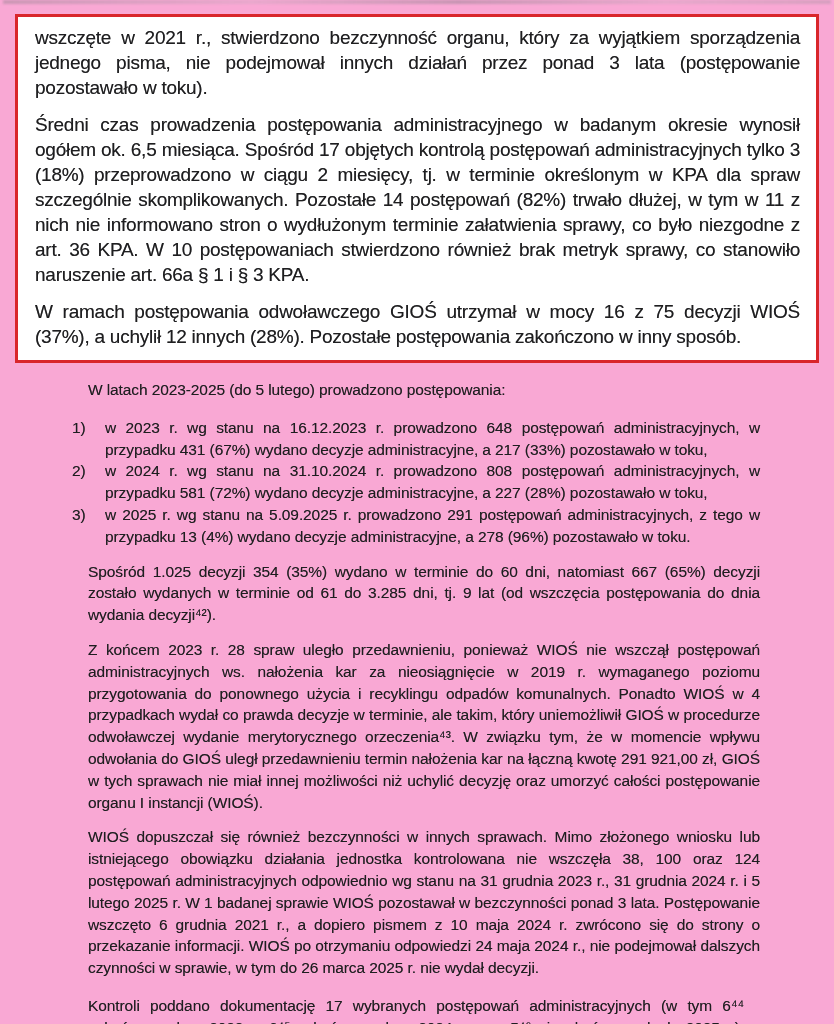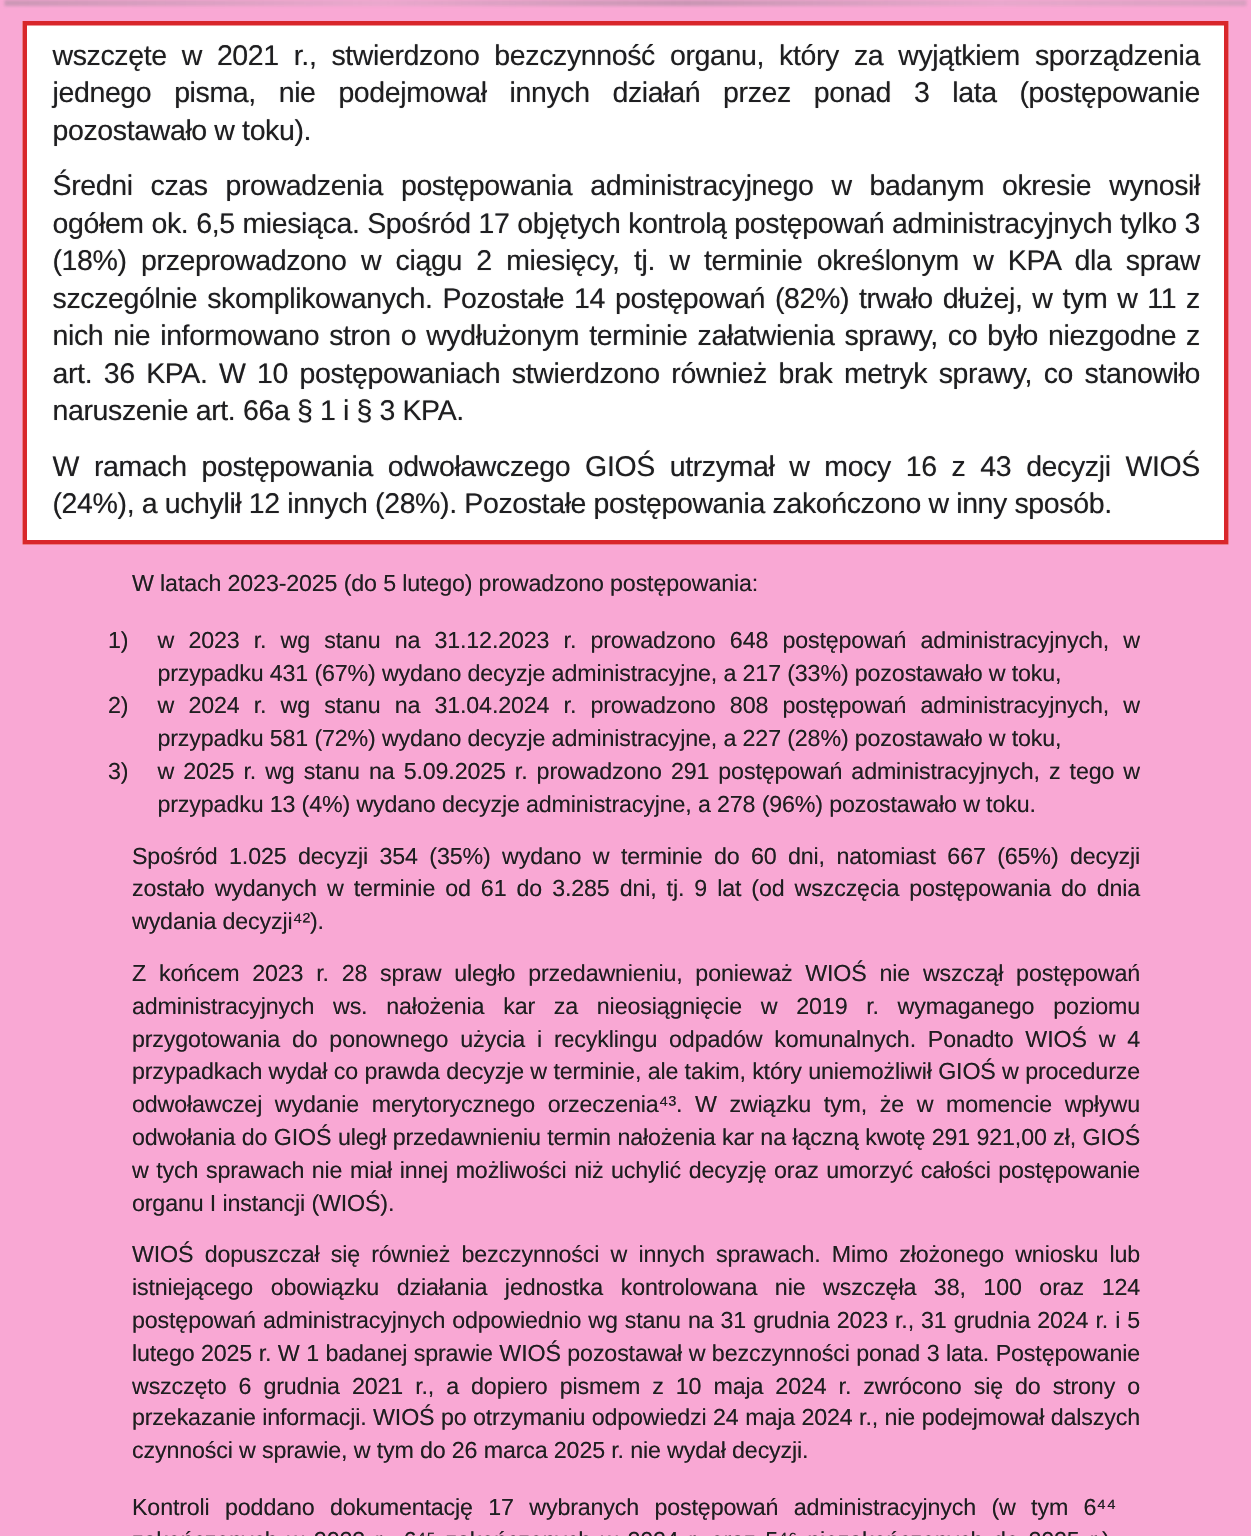--- a/index.html
+++ b/index.html
@@ -60,35 +60,35 @@
 </head>
 <body>
 
 <div class="page" style="color: rgb(30, 30, 32);">
 
   <div class="scan-smudge"></div>
 
   <div class="excerpt-box" id="excerpt-box" style="border-color: rgb(217, 38, 43);">
     <p>wszczęte w 2021 r., stwierdzono bezczynność organu, który za wyjątkiem sporządzenia jednego pisma, nie podejmował innych działań przez ponad 3 lata (postępowanie pozostawało w toku).</p>
     <p>Średni czas prowadzenia postępowania administracyjnego w badanym okresie wynosił ogółem ok. 6,5 miesiąca. Spośród 17 objętych kontrolą postępowań administracyjnych tylko 3 (18%) przeprowadzono w ciągu 2 miesięcy, tj. w terminie określonym w KPA dla spraw szczególnie skomplikowanych. Pozostałe 14 postępowań (82%) trwało dłużej, w tym w 11 z nich nie informowano stron o wydłużonym terminie załatwienia sprawy, co było niezgodne z art. 36 KPA. W 10 postępowaniach stwierdzono również brak metryk sprawy, co stanowiło naruszenie art. 66a § 1 i § 3 KPA.</p>
-    <p>W ramach postępowania odwoławczego GIOŚ utrzymał w mocy 16 z 43 decyzji WIOŚ (24%), a uchylił 12 innych (28%). Pozostałe postępowania zakończono w inny sposób.</p>
+    <p>W ramach postępowania odwoławczego GIOŚ utrzymał w mocy 16 z 75 decyzji WIOŚ (37%), a uchylił 12 innych (28%). Pozostałe postępowania zakończono w inny sposób.</p>
   </div>
 
   <div class="doc-body">
 
     <p class="intro">W latach 2023-2025 (do 5 lutego) prowadzono postępowania:</p>
 
     <div class="numbered-list">
       <div class="list-item">
         <span class="marker">1)</span>
-        <span class="item-text">w 2023 r. wg stanu na 31.12.2023 r. prowadzono 648 postępowań administracyjnych, w przypadku 431 (67%) wydano decyzje administracyjne, a 217 (33%) pozostawało w toku,</span>
+        <span class="item-text">w 2023 r. wg stanu na 16.12.2023 r. prowadzono 648 postępowań administracyjnych, w przypadku 431 (67%) wydano decyzje administracyjne, a 217 (33%) pozostawało w toku,</span>
       </div>
       <div class="list-item">
         <span class="marker">2)</span>
-        <span class="item-text">w 2024 r. wg stanu na 31.04.2024 r. prowadzono 808 postępowań administracyjnych, w przypadku 581 (72%) wydano decyzje administracyjne, a 227 (28%) pozostawało w toku,</span>
+        <span class="item-text">w 2024 r. wg stanu na 31.10.2024 r. prowadzono 808 postępowań administracyjnych, w przypadku 581 (72%) wydano decyzje administracyjne, a 227 (28%) pozostawało w toku,</span>
       </div>
       <div class="list-item">
         <span class="marker">3)</span>
         <span class="item-text">w 2025 r. wg stanu na 5.09.2025 r. prowadzono 291 postępowań administracyjnych, z tego w przypadku 13 (4%) wydano decyzje administracyjne, a 278 (96%) pozostawało w toku.</span>
       </div>
     </div>
 
     <p>Spośród 1.025 decyzji 354 (35%) wydano w terminie do 60 dni, natomiast 667 (65%) decyzji zostało wydanych w terminie od 61 do 3.285 dni, tj. 9 lat (od wszczęcia postępowania do dnia wydania decyzji⁴²).</p>
 
     <p>Z końcem 2023 r. 28 spraw uległo przedawnieniu, ponieważ WIOŚ nie wszczął postępowań administracyjnych ws. nałożenia kar za nieosiągnięcie w 2019 r. wymaganego poziomu przygotowania do ponownego użycia i recyklingu odpadów komunalnych. Ponadto WIOŚ w 4 przypadkach wydał co prawda decyzje w terminie, ale takim, który uniemożliwił GIOŚ w procedurze odwoławczej wydanie merytorycznego orzeczenia⁴³. W związku tym, że w momencie wpływu odwołania do GIOŚ uległ przedawnieniu termin nałożenia kar na łączną kwotę 291 921,00 zł, GIOŚ w tych sprawach nie miał innej możliwości niż uchylić decyzję oraz umorzyć całości postępowanie organu I instancji (WIOŚ).</p>

